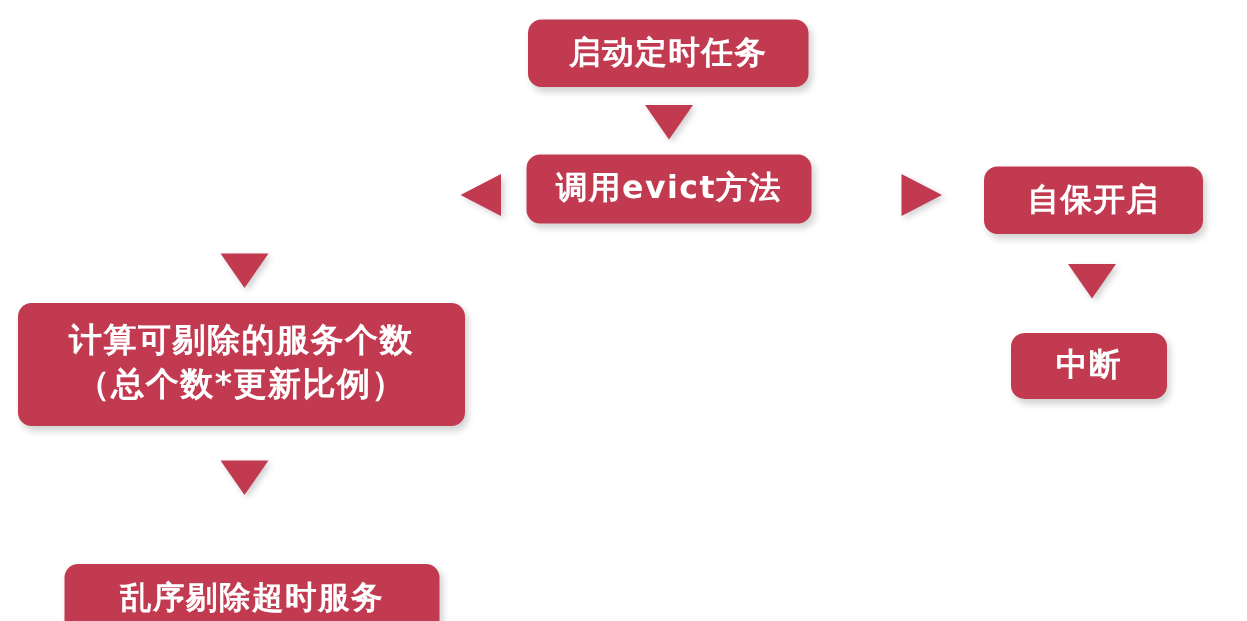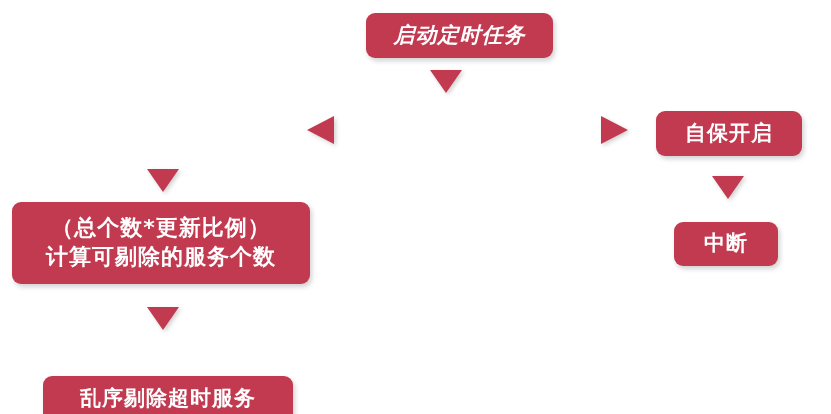--- a/index.html
+++ b/index.html
@@ -29,21 +29,21 @@
     align-items: center;
     justify-content: center;
     text-align: center;
     box-shadow: 2px 3px 5px rgba(0,0,0,0.18);
     line-height: 1.3;
     letter-spacing: 1px;
   }
   .node span { display: block; white-space: nowrap; }
 
   
-  #n-start    { left: 366px; top: 13px;  width: 187px; height: 45px; font-style: italic; }
+  #n-start    { left: 352px; top: 13px;  width: 187px; height: 45px; }
   #n-evict    { left: 351px; top: 103px; width: 190px; height: 46px; }
   #n-traverse { left: 43px;  top: 107px; width: 250px; height: 44px; }
   #n-self     { left: 656px; top: 111px; width: 146px; height: 45px; }
   #n-calc     { left: 12px;  top: 202px; width: 298px; height: 82px; font-size: 22px; }
   #n-interrupt{ left: 674px; top: 222px; width: 104px; height: 44px; }
   #n-shuffle  { left: 43px;  top: 348px; width: 250px; height: 46px; margin-top: 28px; }
 
   
   .arrow {
     position: absolute;
@@ -78,35 +78,38 @@
 <body>
 
 <div class="canvas">
 
   <div class="node" id="n-start">
     <span>启动定时任务</span>
   </div>
 
   <div class="arrow down" id="a-start-evict"></div>
 
+  <div class="node" id="n-evict">
+    <span>调用evict方法</span>
+  </div>
 
   <div class="arrow left" id="a-evict-traverse"></div>
 
 
   <div class="arrow right" id="a-evict-self"></div>
 
   <div class="node" id="n-self">
     <span>自保开启</span>
   </div>
 
   <div class="arrow down" id="a-traverse-calc"></div>
 
   <div class="node" id="n-calc">
+    <span>计算可剔除的服务个数</span>
     <span>（总个数*更新比例）</span>
-    <span>计算可剔除的服务个数</span>
   </div>
 
   <div class="arrow down" id="a-self-interrupt"></div>
 
   <div class="node" id="n-interrupt">
     <span>中断</span>
   </div>
 
   <div class="arrow down" id="a-calc-shuffle"></div>
 

